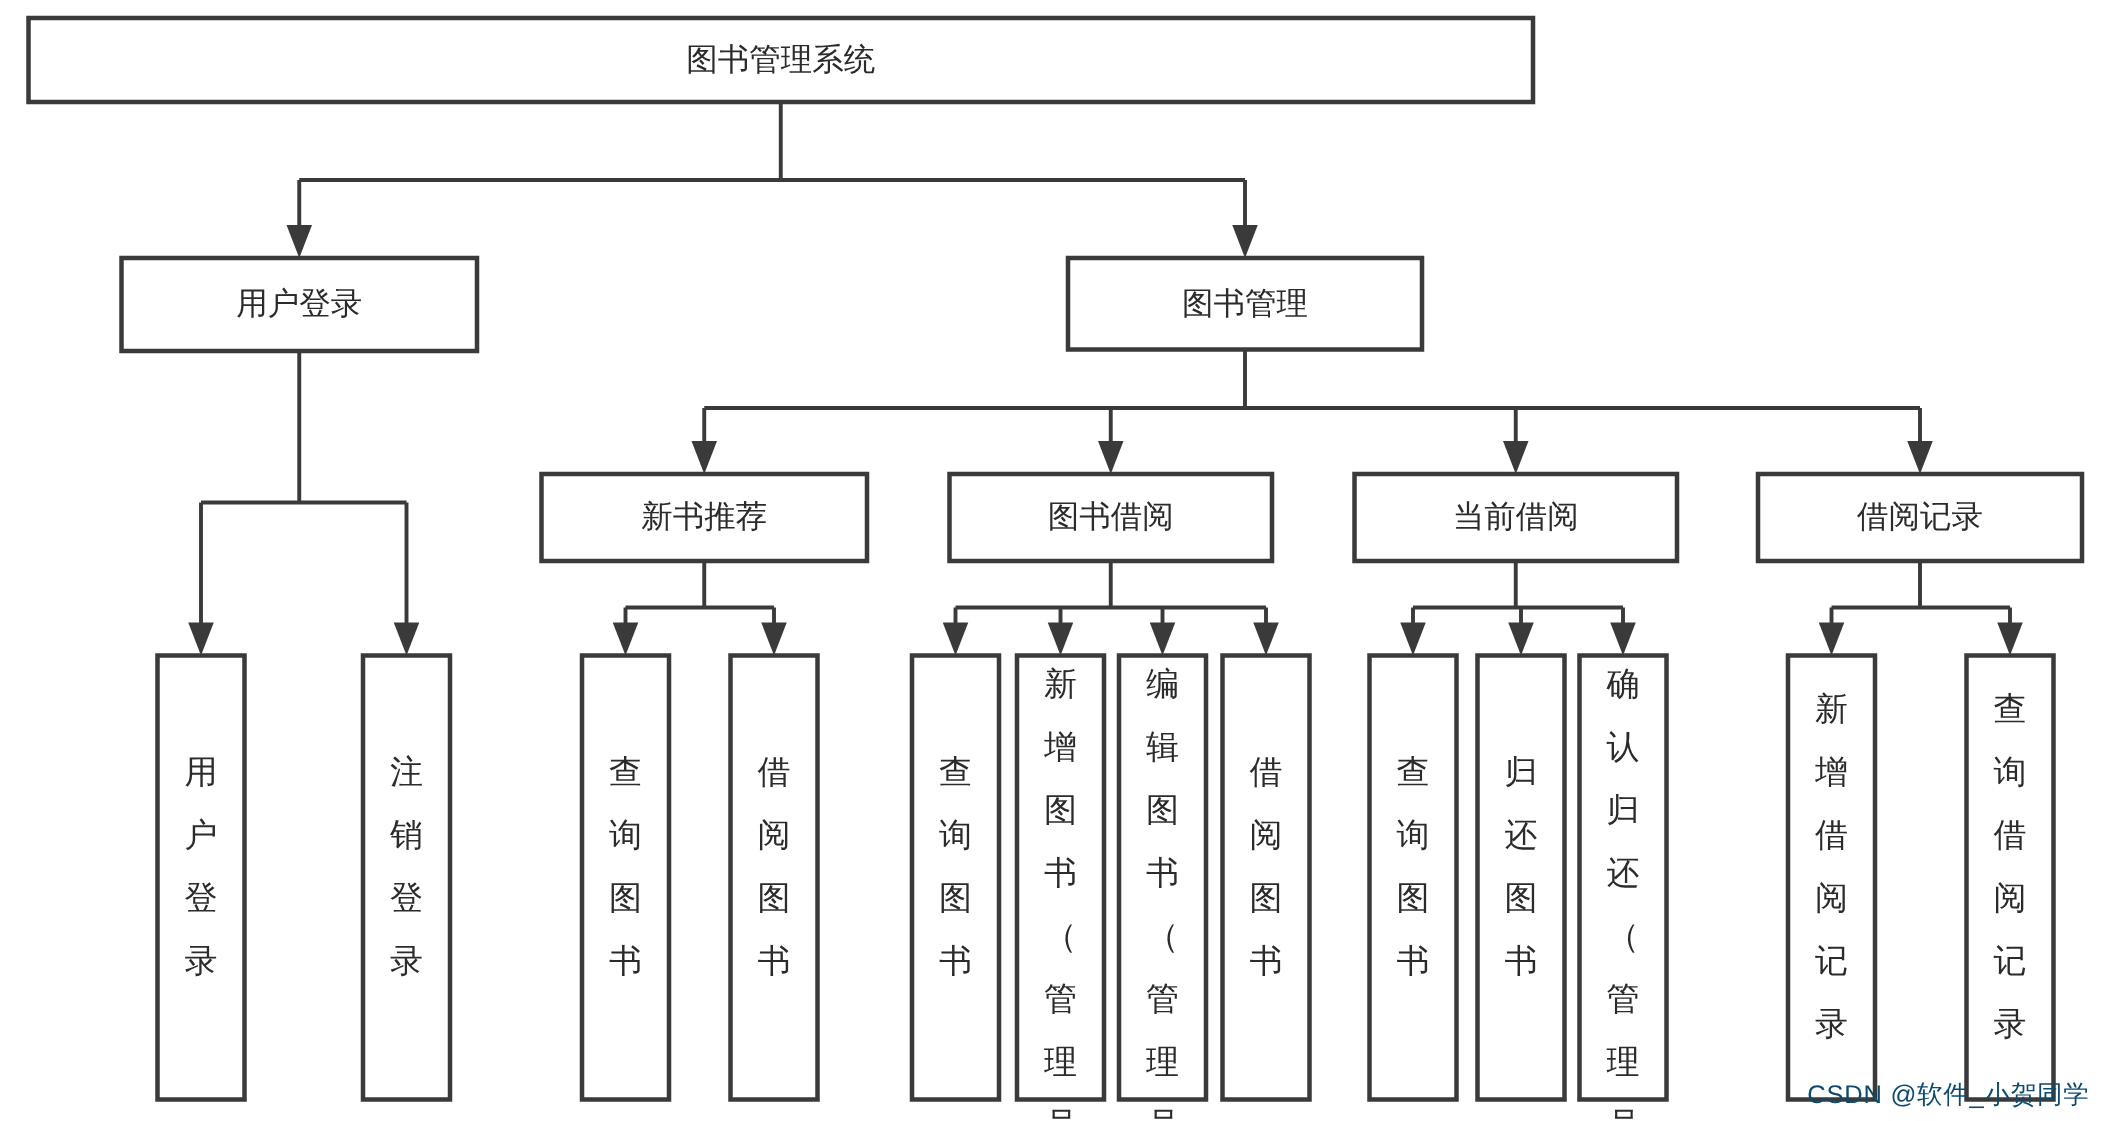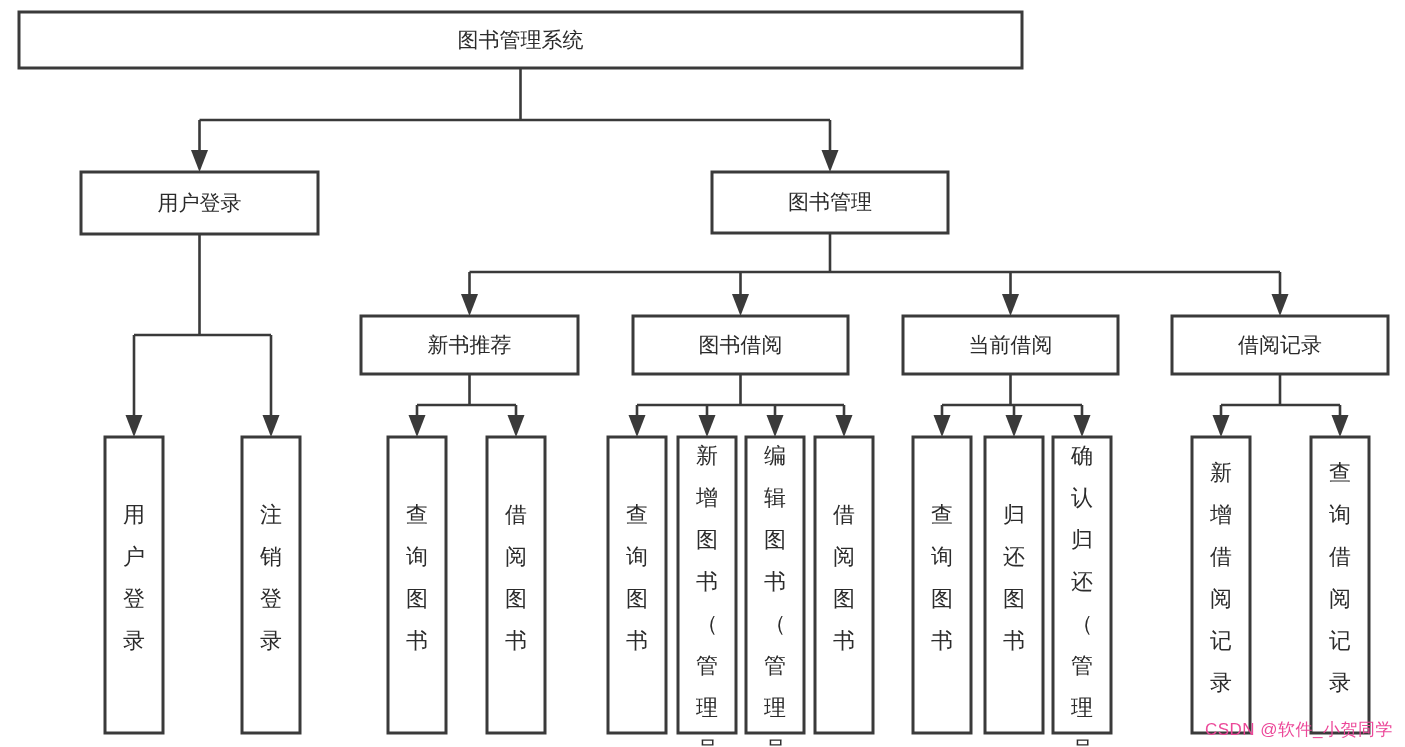--- a/index.html
+++ b/index.html
@@ -48,21 +48,21 @@
     font-size: 22px;
     fill: #2b2b2b;
     text-anchor: middle;
   }
   .watermark {
     position: absolute;
     right: 12px;
     bottom: 6px;
     font-family: "Liberation Sans", "DejaVu Sans", sans-serif;
     font-size: 17px;
-    color: #ec4899;
+    color: #0c4a6e;
     white-space: nowrap;
     letter-spacing: 0.5px;
   }
 </style>
 </head>
 <body>
 
 <svg id="diagram" viewBox="0 0 1405 747">
   <defs>
     <g id="arrowmark"></g>

